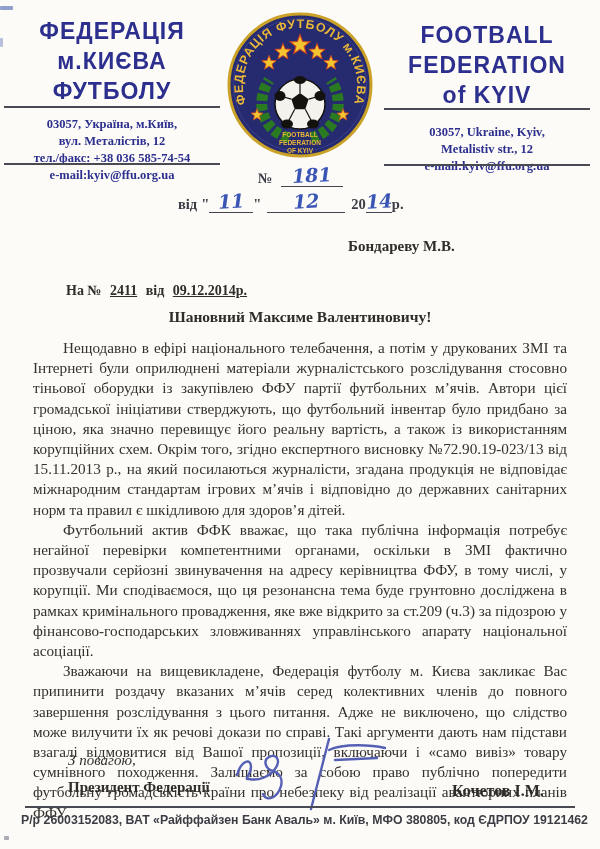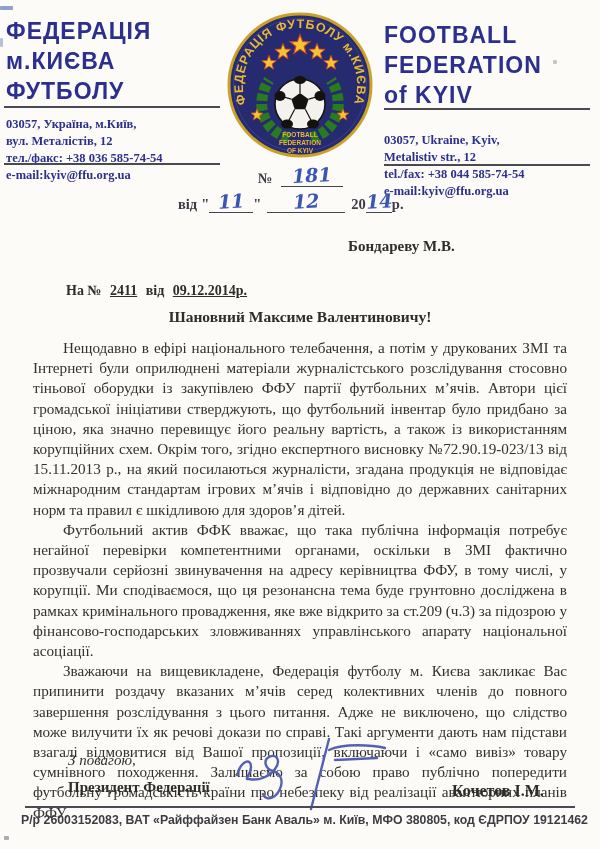--- a/index.html
+++ b/index.html
@@ -2,25 +2,25 @@
 <html><head>
 <meta charset="utf-8">
 <style>
   html,body{margin:0;padding:0;background:#e8e8e8;}
   .page{
     position:relative; width:600px; height:849px; margin:0 auto;
     background:#fcfbf8; overflow:hidden;
     font-family:"Liberation Serif", serif; color:#33302d;
   }
   
-  .hdr-block{position:absolute; text-align:left;}
+  .hdr-block{position:absolute; text-align:center;}
   .hdr-title{font-family:"Liberation Sans", sans-serif; font-weight:bold;
     color:#2c2f8e; font-size:23px; line-height:30px; letter-spacing:1px;}
   .hdr-addr{font-family:"Liberation Serif", serif; font-weight:bold;
-    color:#2c2f8e; font-size:12.5px; line-height:17px; margin-top:22px;}
+    color:#2c2f8e; font-size:12.5px; line-height:17px; margin-top:14px;}
   .hdr-left{left:6px; top:16px; width:212px;}
   .hdr-right{left:384px; top:20px; width:206px;}
   .rule{position:absolute; height:0; border-top:2px solid #4a4a52;}
   .rule-left-top{left:4px; top:106px; width:216px;}
   .rule-left-bot{left:4px; top:163px; width:216px;}
   .rule-right-top{left:384px; top:108px; width:206px;}
   .rule-right-bot{left:384px; top:164px; width:206px;}
   
   .logo{position:absolute; left:227px; top:12px; width:146px; height:146px;}
   
@@ -94,21 +94,20 @@
 
   <div class="hdr-block hdr-right">
     <div class="hdr-title">
       <div>FOOTBALL</div>
       <div>FEDERATION</div>
       <div>of KYIV</div>
     </div>
     <div class="hdr-addr">
       <div>03057, Ukraine, Kyiv,</div>
       <div>Metalistiv str., 12</div>
-      <div>tel./fax: +38 044 585-74-54</div>
       <div>e-mail:kyiv@ffu.org.ua</div>
     </div>
   </div>
   <div class="rule rule-right-top"></div>
   <div class="rule rule-right-bot"></div>
 
   <svg class="logo" viewBox="0 0 146 146">
     <defs>
       <path id="star" d="M0,-9 L2.23,-3.07 L8.56,-2.78 L3.61,1.17 L5.29,7.28 L0,3.8 L-5.29,7.28 L-3.61,1.17 L-8.56,-2.78 L-2.23,-3.07 Z"></path>
       <path id="ringPath" d="M 32.7 113.3 A 57 57 0 1 1 113.3 113.3"></path>

